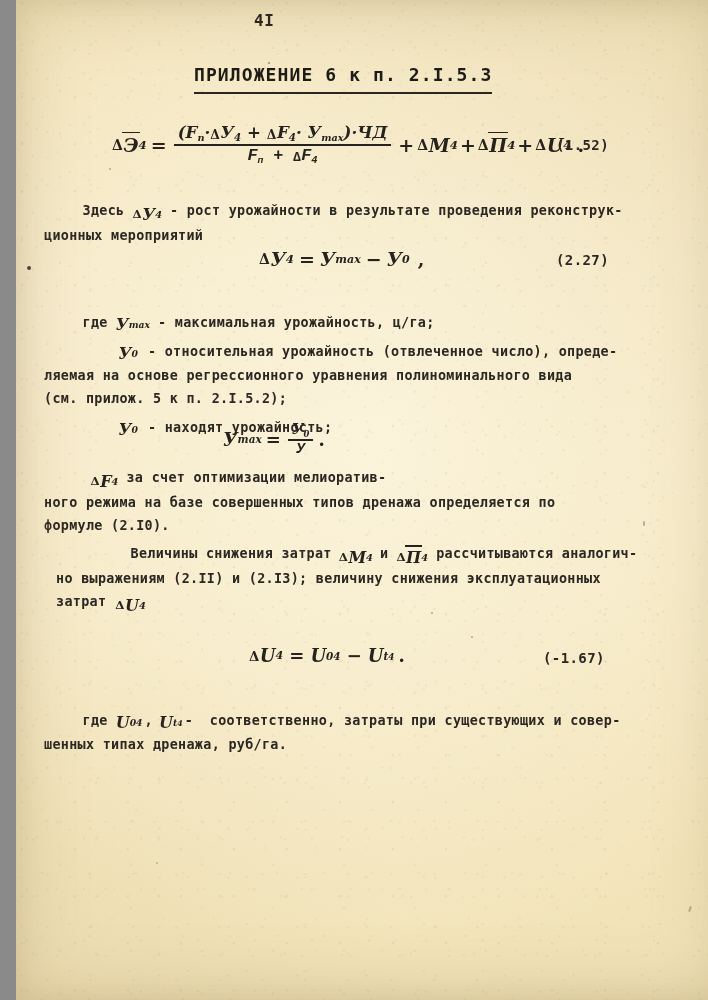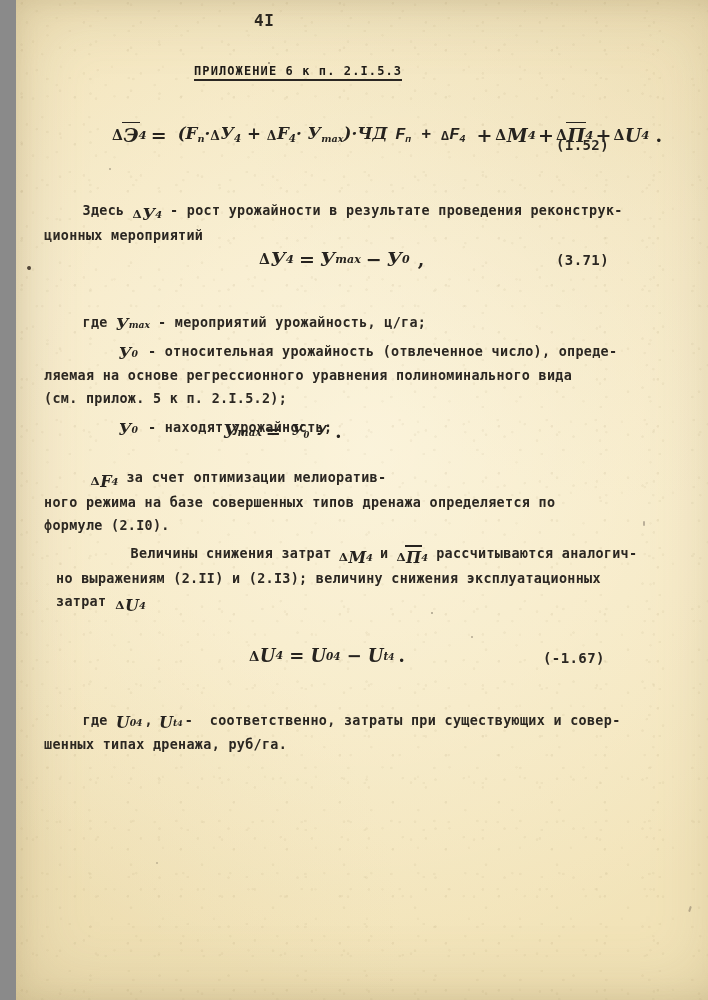--- a/index.html
+++ b/index.html
@@ -55,26 +55,26 @@
   
   .abs { position: absolute; white-space: pre; }
 
   .pageno {
     font-size: 16px;
     letter-spacing: .5px;
     font-weight: 700;
     color: #23201c;
   }
   .title {
-    font-size: 12px;
+    font-size: 18px;
     font-weight: 700;
     letter-spacing: 1.1px;
     color: #1f1c18;
     border-bottom: 2px solid #2a2622;
-    padding-bottom: 1px;
+    padding-bottom: 7px;
   }
   .para {
     font-size: 13.4px;
     line-height: 23.5px;
     letter-spacing: .32px;
     color: #2b2722;
     font-weight: 600;
     white-space: pre-wrap;
     font-family: "DejaVu Sans Mono", "Liberation Mono", monospace;
   }
@@ -108,21 +108,21 @@
   .ovl::after {
     content: "";
     position: absolute;
     left: -1px; right: -1px;
     top: -.13em;
     height: 1.6px;
     background: #26231f;
   }
   .frac {
     display: inline-flex;
-    flex-direction: row;
+    flex-direction: column;
     align-items: center;
     vertical-align: middle;
     margin: 0 3px;
     line-height: 1.05;
   }
   .frac .num { padding: 0 4px 1px; font-size: .88em; }
   .frac .den { padding: 1px 4px 0; font-size: .88em; font-family: Liberation Mono, monospace; }
   .frac .bar {
     width: 100%;
     height: 1.8px;
@@ -181,24 +181,24 @@
   </div>
 
   <div class="abs math" style="left:243px; top:248px; font-size:19px;">
     <span class="delta">Δ</span><span class="mi">У</span><span class="sub">4</span>
     <span class="up" style="padding:0 5px;">=</span>
     <span class="mi">У</span><span class="subn">max</span>
     <span class="up" style="padding:0 5px;">−</span>
     <span class="mi">У</span><span class="subn">0</span>
     <span class="up" style="padding-left:8px;">,</span>
   </div>
-  <div class="eqno" style="left:540px; top:252px;">(3.71)</div>
+  <div class="eqno" style="left:540px; top:252px;">(2.27)</div>
 
   <div class="abs" style="left:28px; top:292px;">
-    <span class="para">где</span><span class="math" style="display:inline-flex; font-size:16px; padding:0 8px; vertical-align:-3px;"><span class="mi">У</span><span class="subn">max</span></span><span class="para">- мероприятий урожайность, ц/га;</span>
+    <span class="para">где</span><span class="math" style="display:inline-flex; font-size:16px; padding:0 8px; vertical-align:-3px;"><span class="mi">У</span><span class="subn">max</span></span><span class="para">- максимальная урожайность, ц/га;</span>
   </div>
 
   <div class="abs" style="left:28px; top:321px; width:620px;">
     <span class="math" style="display:inline-flex; font-size:16px; padding:0 10px 0 36px; vertical-align:-3px;"><span class="mi">У</span><span class="subn">0</span></span><span class="para">- относительная урожайность (отвлеченное число), опреде-
 ляемая на основе регрессионного уравнения полиноминального вида
 (см. прилож. 5 к п. 2.I.5.2);</span>
   </div>
 
   <div class="abs" style="left:28px; top:397px;">
     <span class="math" style="display:inline-flex; font-size:16px; padding:0 10px 0 36px; vertical-align:-3px;"><span class="mi">У</span><span class="subn">0</span></span><span class="para">- находят урожайность;</span>

